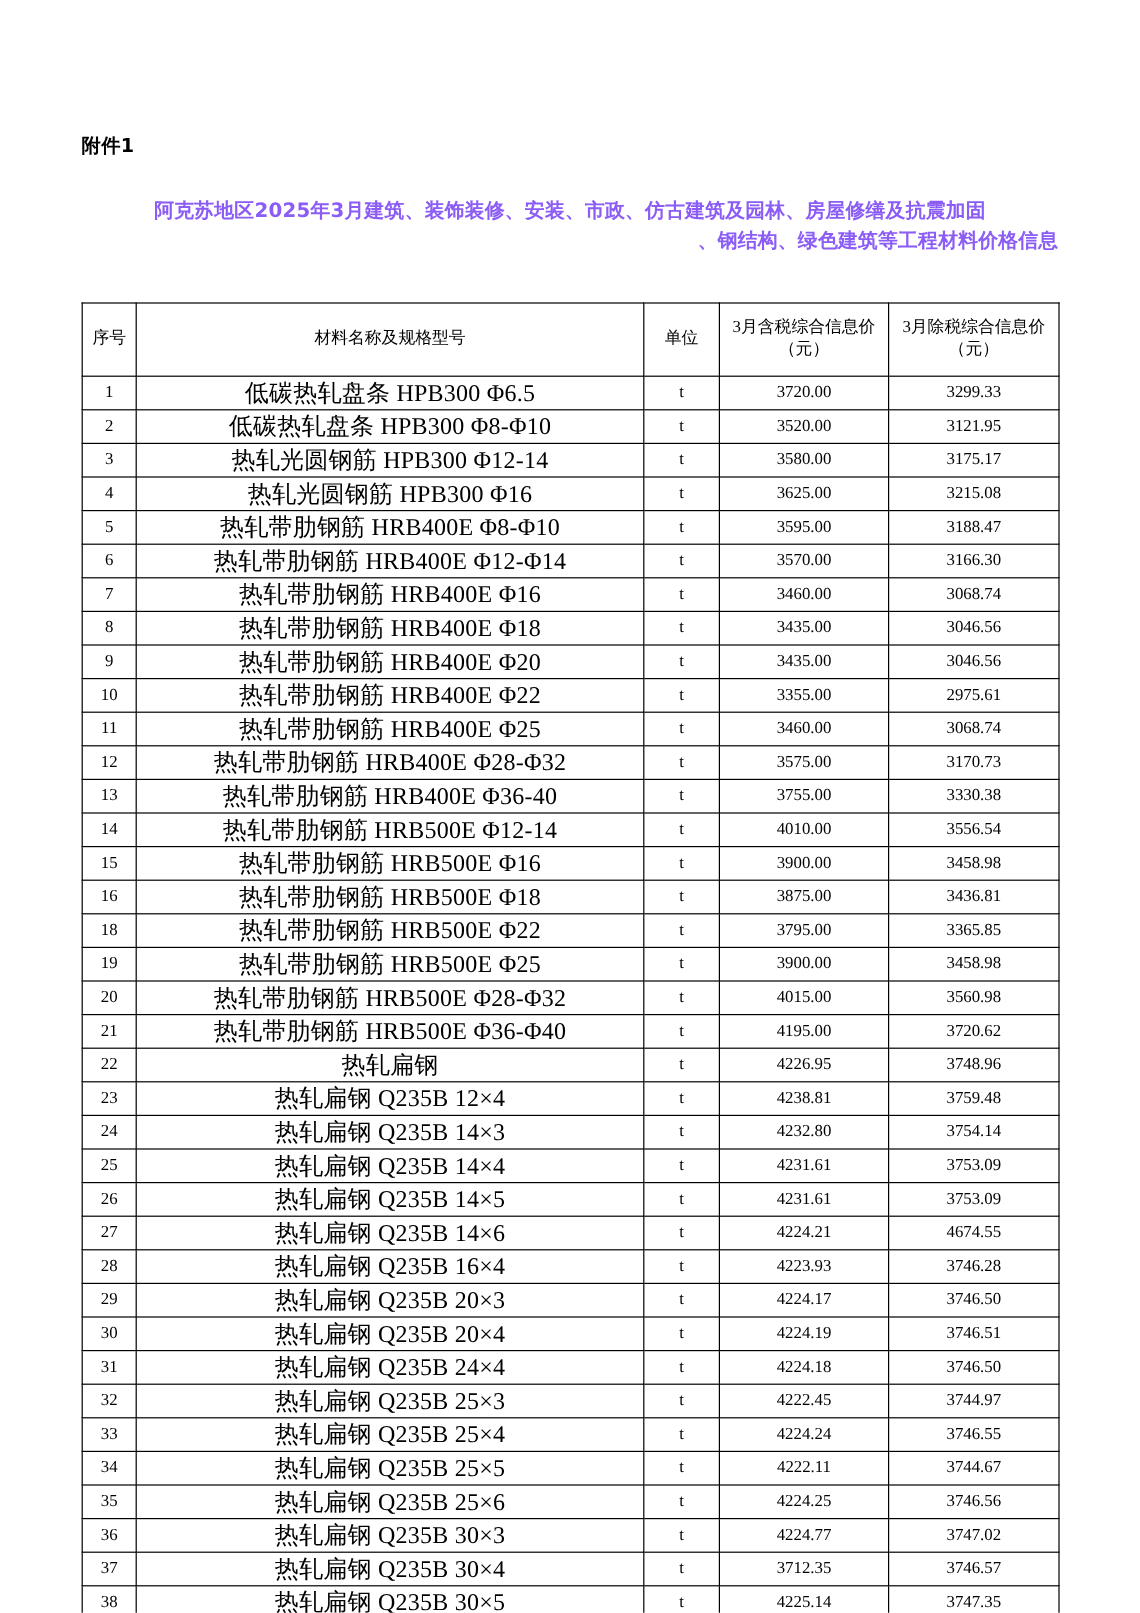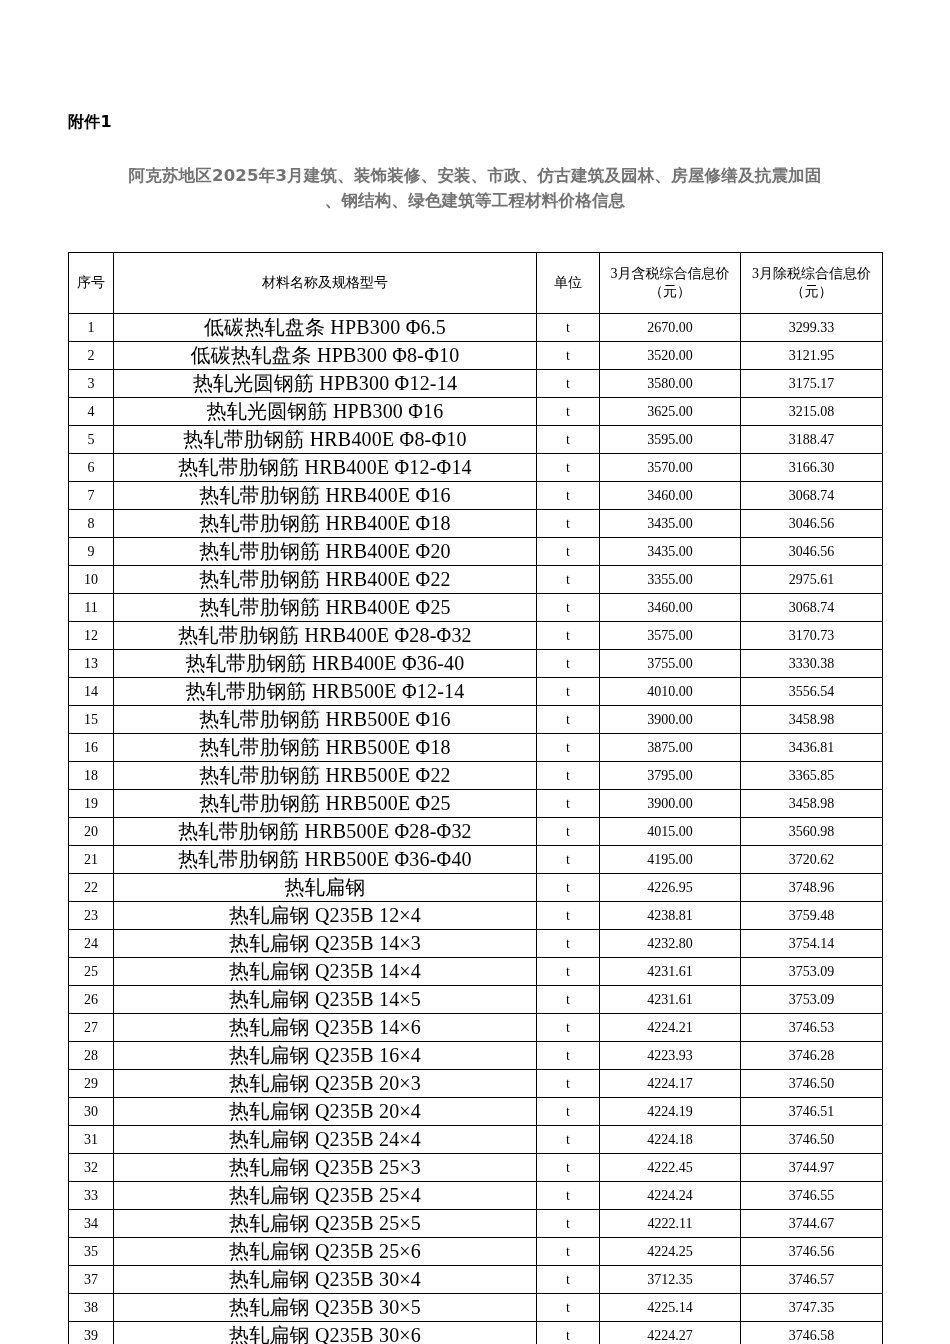--- a/index.html
+++ b/index.html
@@ -35,30 +35,30 @@
     position: absolute;
     left: 68px;
     top: 163px;
     width: 814px;
     text-align: center;
     font-family: "DejaVu Sans", "Liberation Sans", sans-serif;
     font-size: 16.5px;
     font-weight: 700;
     line-height: 25px;
     letter-spacing: 0.2px;
-    color: #737373;
+    color: #8b5cf6;
   }
   .title-line-1 {
     display: block;
     text-align: center;
     white-space: nowrap;
   }
   .title-line-2 {
     display: block;
-    text-align: center;
+    text-align: right;
     white-space: nowrap;
   }
   table.price-table {
     position: absolute;
     left: 68px;
     top: 208px;
     width: 814px;
     border-collapse: collapse;
     table-layout: fixed;
     margin-top: 44px;
@@ -122,21 +122,21 @@
         <th>单位</th>
         <th>3月含税综合信息价（元）</th>
         <th>3月除税综合信息价（元）</th>
       </tr>
     </thead>
     <tbody id="table-body">
         <tr>
           <td class="cell-no">1</td>
           <td class="cell-name">低碳热轧盘条  HPB300 Φ6.5</td>
           <td class="cell-unit">t</td>
-          <td class="cell-price">2670.00</td>
+          <td class="cell-price">3720.00</td>
           <td class="cell-price">3299.33</td>
         </tr>
         <tr>
           <td class="cell-no">2</td>
           <td class="cell-name">低碳热轧盘条  HPB300 Φ8-Φ10</td>
           <td class="cell-unit">t</td>
           <td class="cell-price">3520.00</td>
           <td class="cell-price">3121.95</td>
         </tr>
         <tr>
@@ -298,21 +298,21 @@
           <td class="cell-name">热轧扁钢  Q235B 14×5</td>
           <td class="cell-unit">t</td>
           <td class="cell-price">4231.61</td>
           <td class="cell-price">3753.09</td>
         </tr>
         <tr>
           <td class="cell-no">27</td>
           <td class="cell-name">热轧扁钢  Q235B 14×6</td>
           <td class="cell-unit">t</td>
           <td class="cell-price">4224.21</td>
-          <td class="cell-price">3746.53</td>
+          <td class="cell-price">4674.55</td>
         </tr>
         <tr>
           <td class="cell-no">28</td>
           <td class="cell-name">热轧扁钢  Q235B 16×4</td>
           <td class="cell-unit">t</td>
           <td class="cell-price">4223.93</td>
           <td class="cell-price">3746.28</td>
         </tr>
         <tr>
           <td class="cell-no">29</td>
@@ -357,20 +357,27 @@
           <td class="cell-price">3744.67</td>
         </tr>
         <tr>
           <td class="cell-no">35</td>
           <td class="cell-name">热轧扁钢  Q235B 25×6</td>
           <td class="cell-unit">t</td>
           <td class="cell-price">4224.25</td>
           <td class="cell-price">3746.56</td>
         </tr>
         <tr>
+          <td class="cell-no">36</td>
+          <td class="cell-name">热轧扁钢  Q235B 30×3</td>
+          <td class="cell-unit">t</td>
+          <td class="cell-price">4224.77</td>
+          <td class="cell-price">3747.02</td>
+        </tr>
+        <tr>
           <td class="cell-no">37</td>
           <td class="cell-name">热轧扁钢  Q235B 30×4</td>
           <td class="cell-unit">t</td>
           <td class="cell-price">3712.35</td>
           <td class="cell-price">3746.57</td>
         </tr>
         <tr>
           <td class="cell-no">38</td>
           <td class="cell-name">热轧扁钢  Q235B 30×5</td>
           <td class="cell-unit">t</td>

